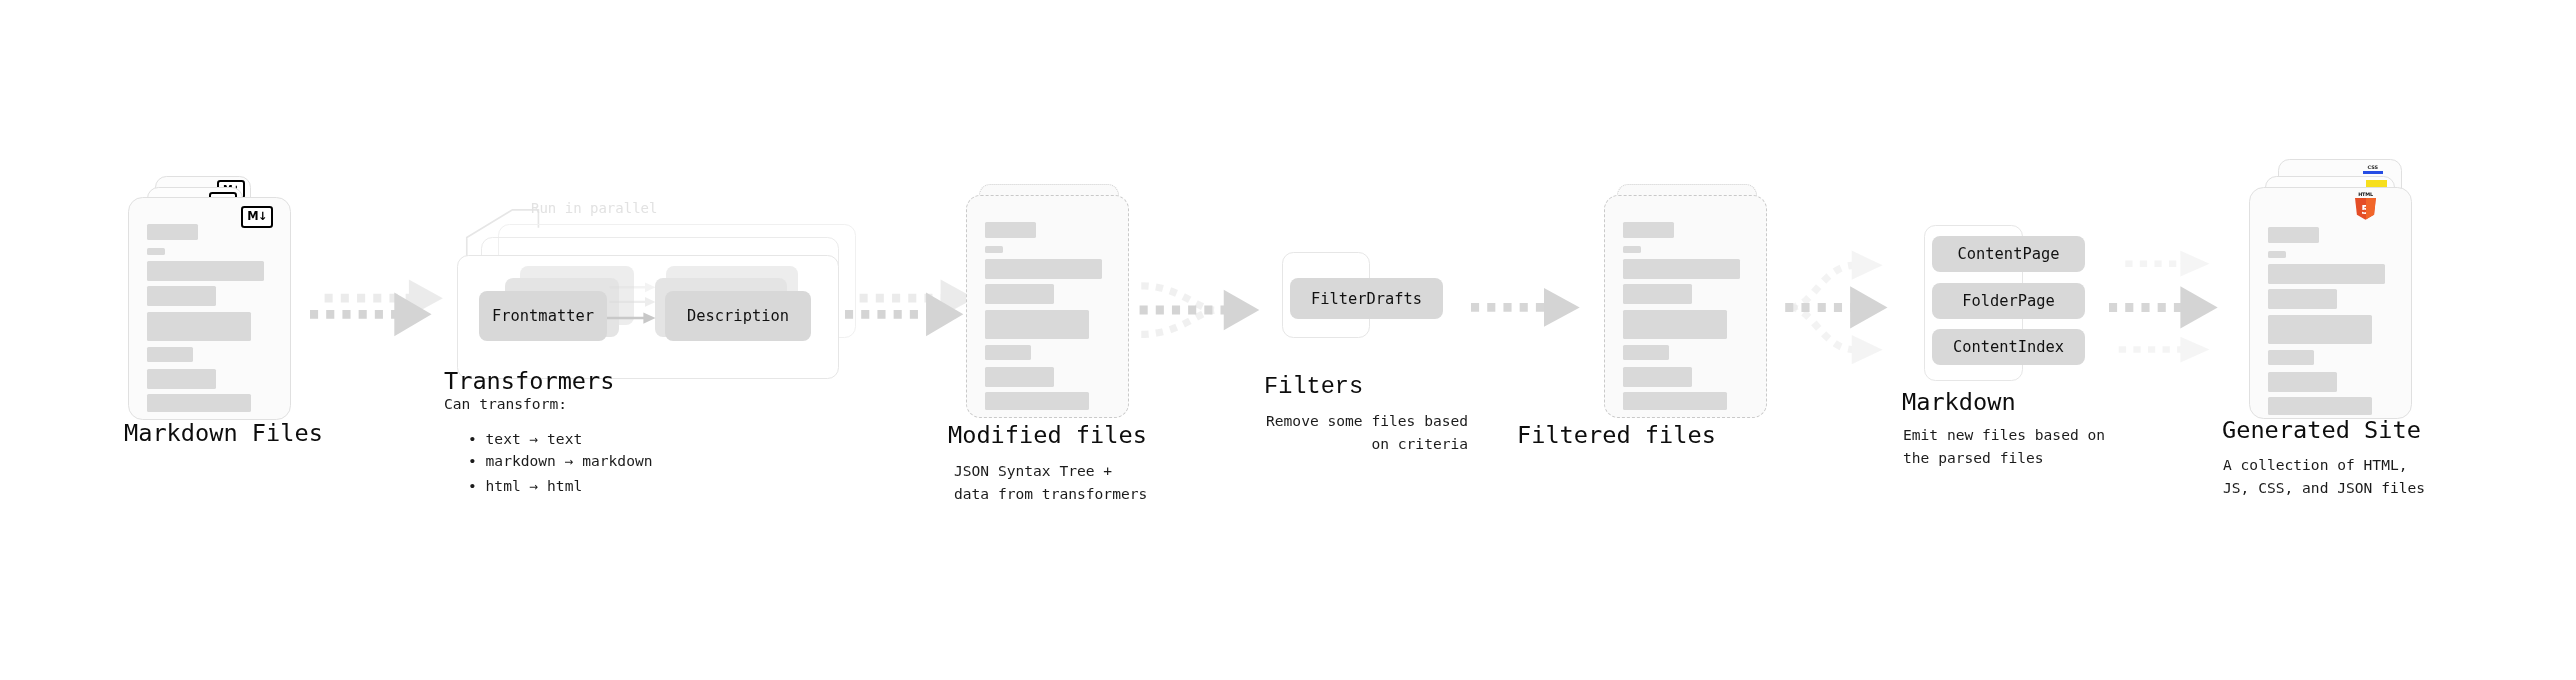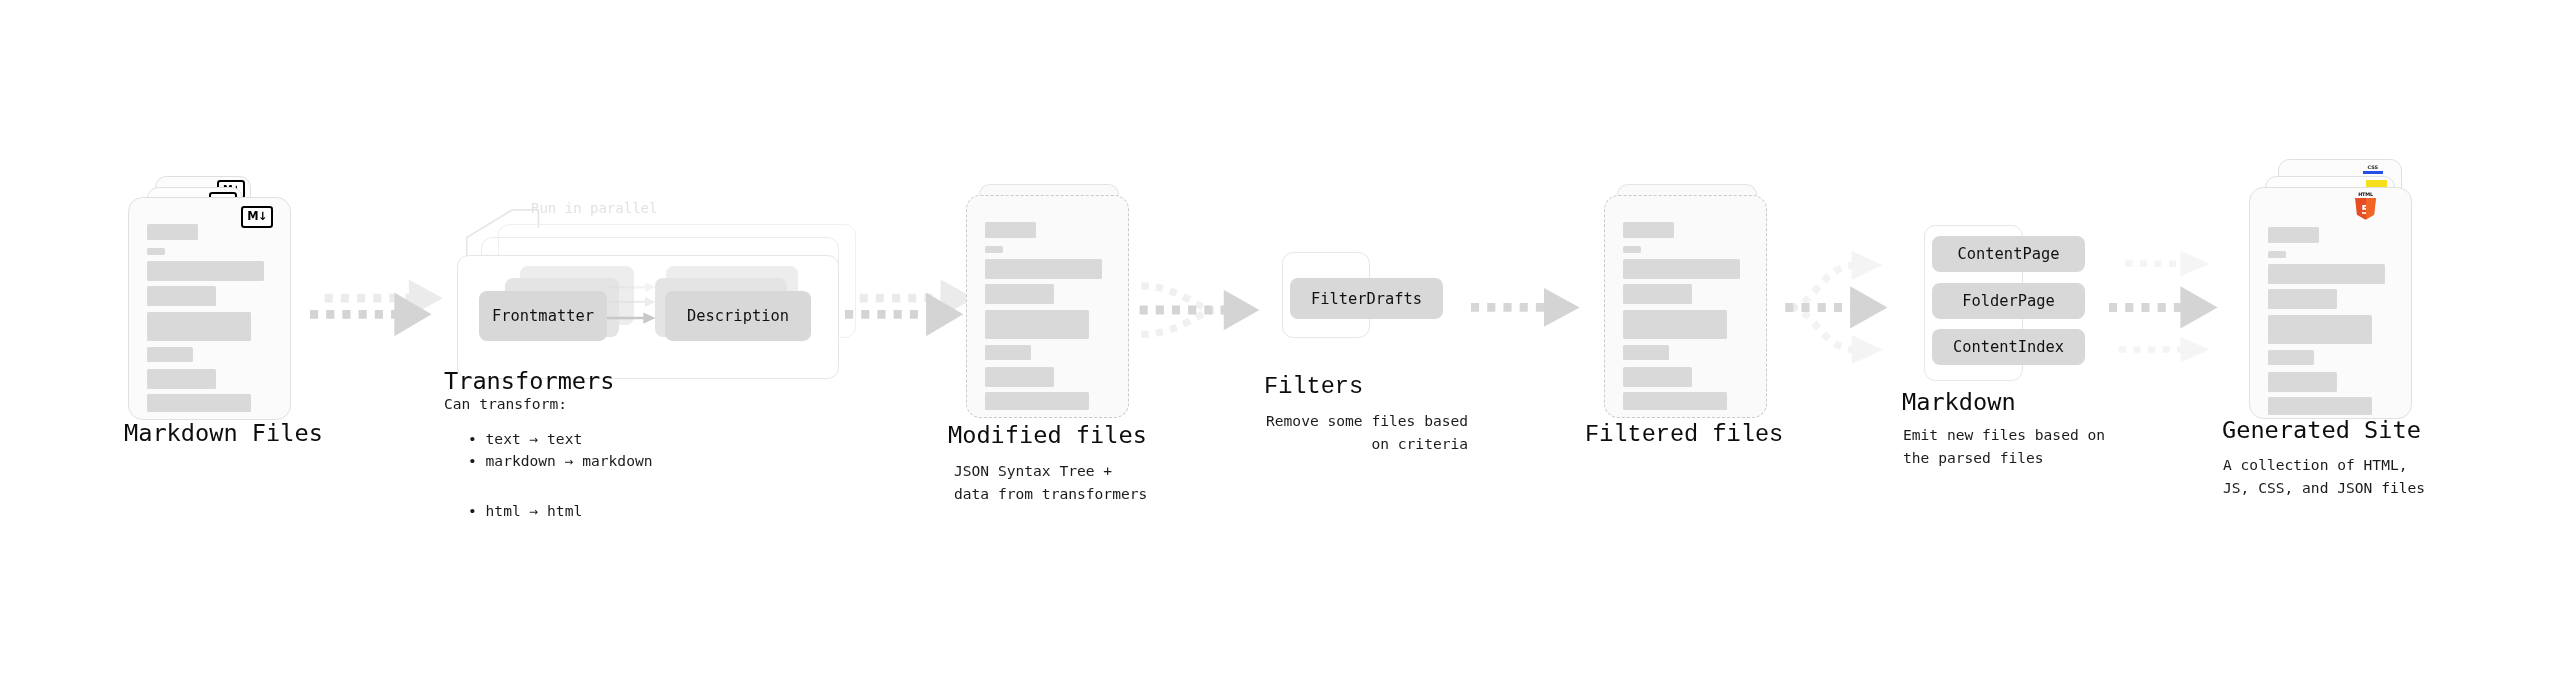--- a/index.html
+++ b/index.html
@@ -226,21 +226,21 @@
       </g>
     </svg>
 
     <div class="pill" style="left:479px; top:291px; width:128px; height:50px;text-align:center;">Frontmatter</div>
     <div class="pill" style="left:665px; top:291px; width:146px; height:50px;">Description</div>
 
     <div class="title" style="left: 444px; top: 367px; transform: none;">Transformers</div>
     <div class="sub" style="left: 444px; top: 392px; transform: none;">Can transform:</div>
     <div class="bullets" style="left: 468px; top: 427px; transform: none;">• text → text</div>
     <div class="bullets" style="left: 468px; top: 449px; transform: none;">• markdown → markdown</div>
-    <div class="bullets" style="left: 468px; top: 499px; transform: none;">• html → html</div>
+    <div class="bullets" style="left: 468px; top: 474px; transform: none;">• html → html</div>
   </div>
 
   <svg style="left:845px; top:273px;" width="154" height="73" viewBox="0 0 190 90">
     <g opacity="0.55" transform="translate(18,-14)">
       <line x1="0" y1="45" x2="104" y2="45" stroke="#dcdcdc" stroke-width="11" stroke-dasharray="10 10"></line>
       <polygon points="100,22 142,45 100,68" fill="#dcdcdc"></polygon>
     </g>
     <g opacity="1" transform="translate(0,6)">
       <line x1="0" y1="45" x2="104" y2="45" stroke="#d4d4d4" stroke-width="11" stroke-dasharray="10 10"></line>
       <polygon points="100,18 146,45 100,72" fill="#d4d4d4"></polygon>
@@ -293,21 +293,21 @@
     <div class="card dashed" style="left:1604px; top:195px; width:163px; height:223px;">
       <div class="skel" style="left:18px; top:26px; width:51px; height:16.3px;"></div>
       <div class="skel" style="left:18px; top:50px; width:18px; height:6.5px;"></div>
       <div class="skel" style="left:18px; top:63px; width:117px; height:19.5px;"></div>
       <div class="skel" style="left:18px; top:88px; width:69px; height:19.5px;"></div>
       <div class="skel" style="left:18px; top:114px; width:104px; height:29px;"></div>
       <div class="skel" style="left:18px; top:149px; width:46px; height:15.4px;"></div>
       <div class="skel" style="left:18px; top:171px; width:69px; height:19.5px;"></div>
       <div class="skel" style="left:18px; top:196px; width:104px; height:18px;"></div>
     </div>
-    <div class="title" style="left: 1585px; top: 421px; transform: none; font-family: Liberation Mono, monospace;">Filtered files</div>
+    <div class="title" style="left: 1517px; top: 421px; transform: none;">Filtered files</div>
   </div>
 
   <svg style="left:1785px; top:236px;" width="179" height="138" viewBox="0 0 220 170">
     <g opacity="0.38">
       <path d="M6 88 C34 88 46 36 86 36" fill="none" stroke="#e1e1e1" stroke-width="9" stroke-dasharray="9 9"></path>
       <polygon points="82,18 120,36 82,54" fill="#e4e4e4"></polygon>
     </g>
     <g opacity="0.38">
       <path d="M6 88 C34 88 46 140 86 140" fill="none" stroke="#e1e1e1" stroke-width="9" stroke-dasharray="9 9"></path>
       <polygon points="82,122 120,140 82,158" fill="#e4e4e4"></polygon>

